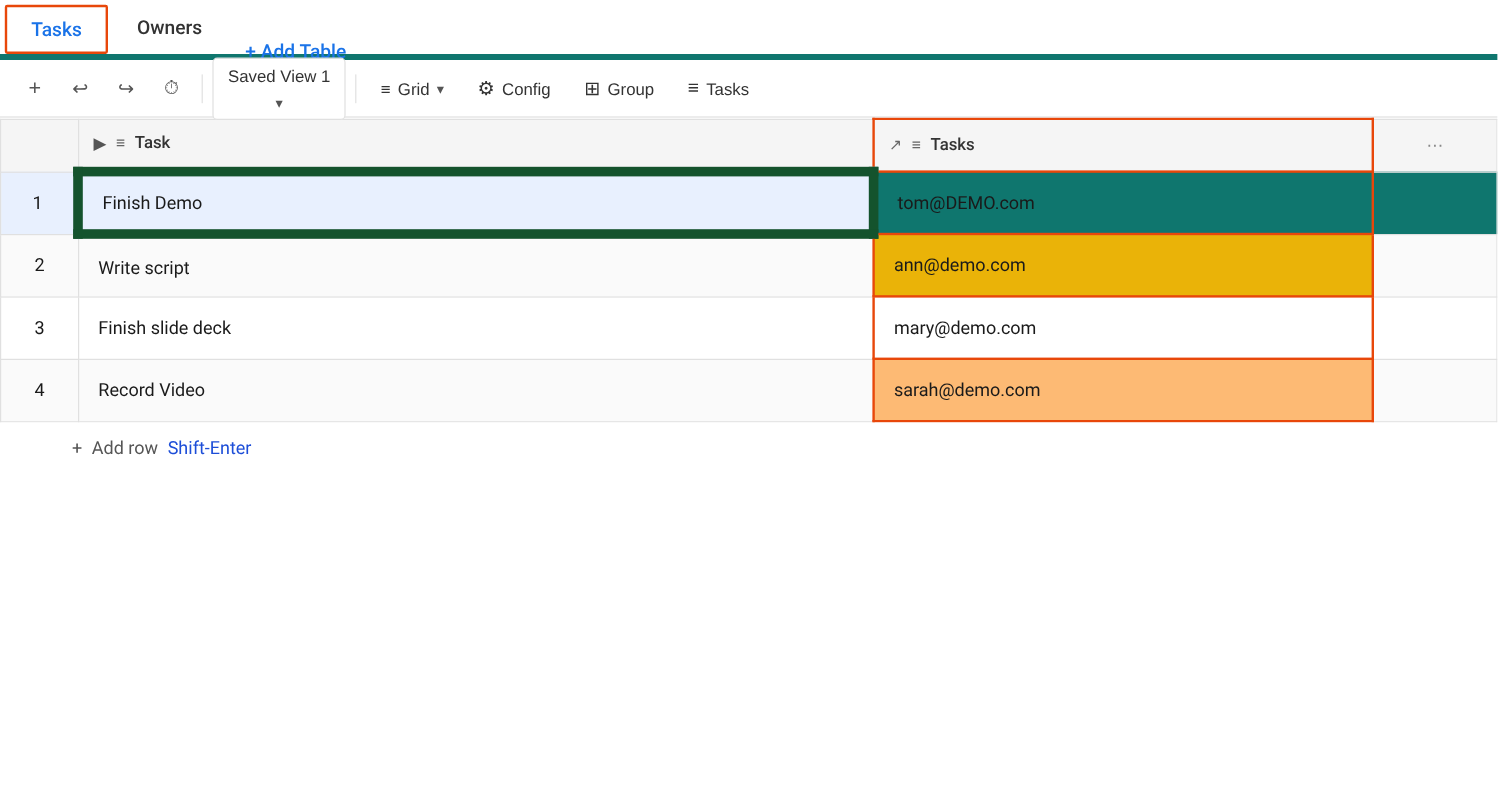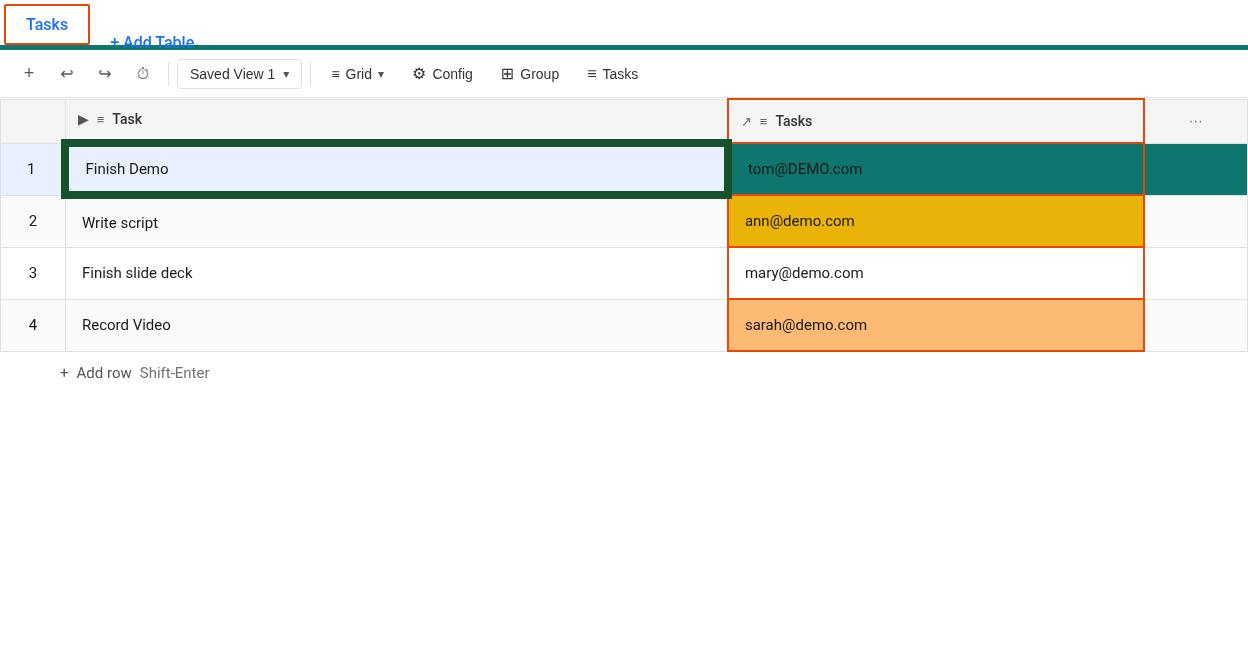--- a/index.html
+++ b/index.html
@@ -84,20 +84,21 @@
       align-items: center;
       gap: 8px;
       padding: 6px 12px;
       border: 1px solid #e0e0e0;
       border-radius: 4px;
       background: #fff;
       cursor: pointer;
       font-size: 14px;
       color: #333;
       white-space: nowrap;
+      flex-direction: column;
     }
     .toolbar-group {
       display: flex;
       align-items: center;
       gap: 6px;
       padding: 6px 12px;
       border: none;
       background: none;
       cursor: pointer;
       font-size: 14px;
@@ -187,41 +188,44 @@
     .add-row {
       display: flex;
       align-items: center;
       gap: 8px;
       padding: 12px 16px 12px 60px;
       color: #555;
       font-size: 15px;
       cursor: pointer;
     }
     .add-row .shortcut {
-      color: #737373;
+      color: #1d4ed8;
     }
 
     
     .icon-plus { font-size: 18px; color: #555; }
     .icon-undo { font-size: 16px; }
     .icon-redo { font-size: 16px; }
     .icon-history { font-size: 16px; }
     .icon-chevron { font-size: 12px; color: #555; }
     .icon-grid { font-size: 14px; }
     .icon-config { font-size: 16px; }
     .icon-group { font-size: 16px; }
     .icon-filter { font-size: 16px; }
   </style>
 </head>
 <body>
 
 <div class="tab-bar">
   <div class="tab active">
     <span>Tasks</span>
   </div>
+  <div class="tab">
+    <span>Owners</span>
+  </div>
   <div class="tab-add">
     <span>+ Add Table</span>
   </div>
 </div>
 
 <div class="toolbar">
   <button class="toolbar-btn">
     <span class="icon-plus">+</span>
   </button>
   <button class="toolbar-btn">

